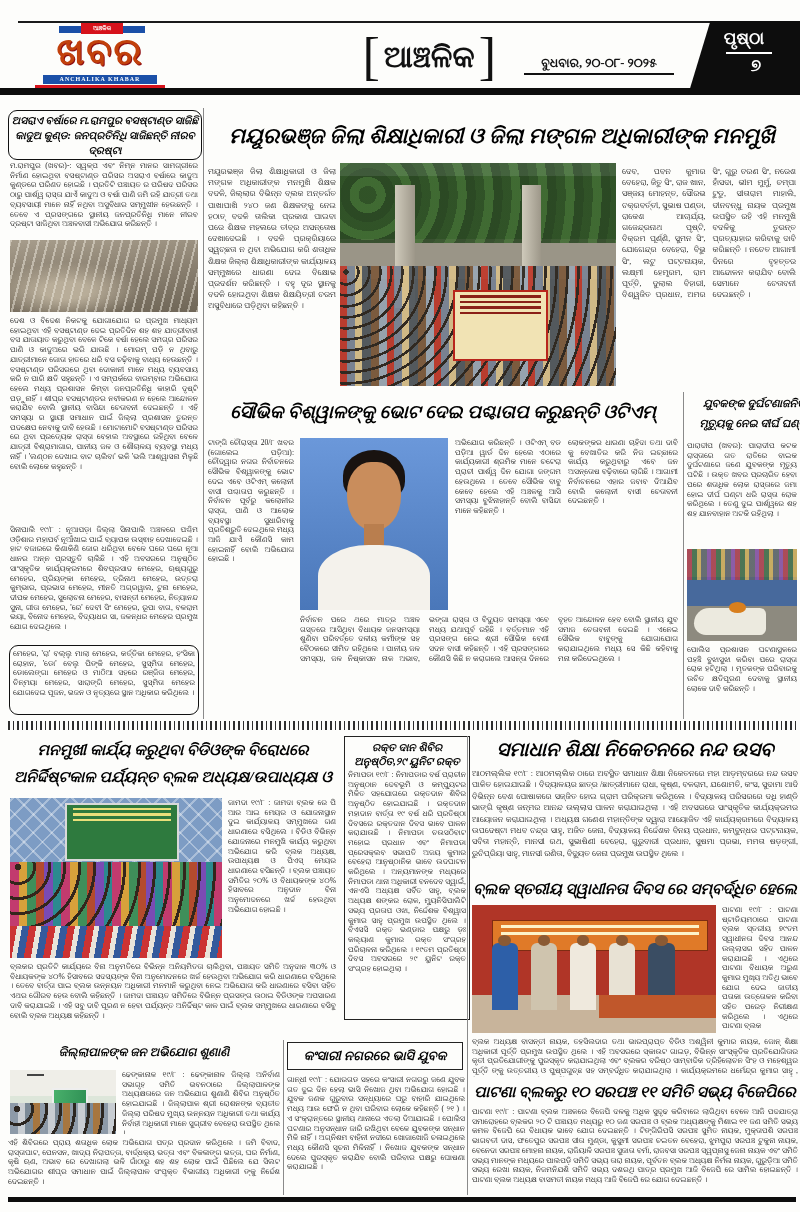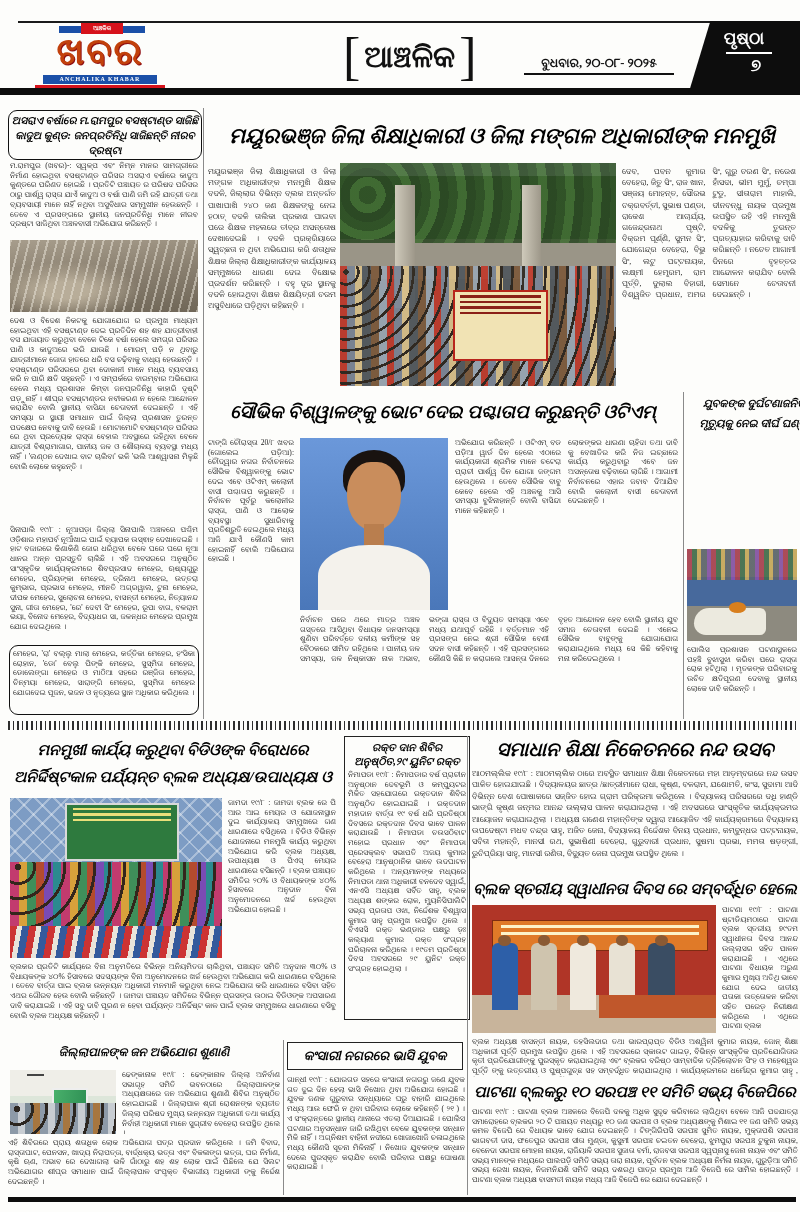--- a/index.html
+++ b/index.html
@@ -21,21 +21,21 @@
   .logo{position:absolute;left:25px;top:26px;width:150px;height:62px;}
   .logo .bar-top{position:absolute;left:34px;top:0;width:86px;height:7px;background:#1b50a8;}
   .logo .mini{position:absolute;left:56px;top:-3px;width:42px;height:11px;background:#d6121b;color:#fff;
               font-size:6px;line-height:11px;text-align:center;font-weight:bold;}
   .logo .brand{position:absolute;left:0;top:4px;width:150px;text-align:center;color:#c2410c;
                font-size:37px;font-weight:bold;letter-spacing:2px;line-height:44px;
                text-shadow:1px 1px 0 #8f0d12;}
   .logo .bar-bot{position:absolute;left:18px;top:49px;width:114px;height:9px;background:#1b50a8;color:#fff;
                  font-size:6px;line-height:9px;text-align:center;letter-spacing:1px;font-weight:bold;}
   .logo .redline{position:absolute;left:10px;top:59px;width:130px;height:3px;background:#d6121b;}
-  .section-wrap{position:absolute;left:343px;top:28px;width:180px;height:60px;text-align:left;}
+  .section-wrap{position:absolute;left:316px;top:28px;width:180px;height:60px;text-align:right;}
   .brk{font-size:52px;font-weight:400;vertical-align:middle;line-height:58px;}
   .section-name{font-size:30px;font-weight:bold;vertical-align:middle;line-height:58px;}
   .dateline{position:absolute;left:524px;top:56px;width:150px;font-size:12.5px;font-weight:bold;
             border-bottom:2px solid #111;padding-bottom:2px;text-align:center;}
 
   
   .roundbox{border:1.6px solid #111;border-radius:9px;}
   .boxed{border:1.3px solid #222;}
 
   .divider-dash{position:absolute;left:8px;top:721px;width:788px;height:9px;
@@ -174,20 +174,21 @@
     <div class="shirt"></div>
   </div>
 
   <div class="abs jt" style="left:455px;top:438px;width:106px;height:172px;">ଅଭିଯୋଗ କରିଛନ୍ତି । ଓଟିଏମ୍ ବଡ ପଡ଼ିଆ ୱାର୍ଡ ଦିନ ହେଲେ ଏଠାରେ କାର୍ଯ୍ୟକାରୀ ଶ୍ରମିକ ମାନେ ଚଟେରା ପ୍ରାଚୀ ପାର୍ଶ୍ୱ ଦିନ ଯୋଗା ଜଙ୍ଗମ ହେଉଥିଲେ । ତେବେ ସୌଭିକ ବାବୁ କେବେ ହେଲେ ଏହି ଅଞ୍ଚଳକୁ ଆସି ସମସ୍ୟା ବୁଝିନାହାନ୍ତି ବୋଲି ବାସିନ୍ଦା ମାନେ କହିଛନ୍ତି ।</div>
   <div class="abs jt" style="left:568px;top:438px;width:110px;height:172px;">ଲୋକଙ୍କର ଧାରଣା ଚାହିଦା ତଥା ଦାବି କୁ ବେଖାତିର କରି ନିଜ ଇଚ୍ଛାରେ କାର୍ଯ୍ୟ କରୁଥିବାରୁ ଏବେ ଜନ ଅସନ୍ତୋଷ ବଢ଼ିବାରେ ଲାଗିଛି । ଆଗାମୀ ନିର୍ବାଚନରେ ଏହାର ଜବାବ ଦିଆଯିବ ବୋଲି କଲୋନୀ ବାସୀ ଚେତାବନୀ ଦେଇଛନ୍ତି ।</div>
   <div class="abs jt" style="left:300px;top:615px;width:378px;height:100px;column-count:3;column-gap:9px;">ନିର୍ବାଚନ ପରେ ଥରେ ମାତ୍ର ଅଞ୍ଚଳ ଗସ୍ତରେ ଆସିଥିବା ବିଧାୟକ ଜନସମସ୍ୟା ଶୁଣିବା ପରିବର୍ତ୍ତେ ଦଳୀୟ କର୍ମୀଙ୍କ ସହ ବୈଠକରେ ସୀମିତ ରହିଥିଲେ । ପାନୀୟ ଜଳ ସମସ୍ୟା, ଜଳ ନିଷ୍କାସନ ନାଳ ଅଭାବ, ଭଙ୍ଗା ରାସ୍ତା ଓ ବିଦ୍ୟୁତ ସମସ୍ୟା ଏବେ ମଧ୍ୟ ଯଥାପୂର୍ବ ରହିଛି । ବର୍ତ୍ତମାନ ଏହି ପ୍ରସଙ୍ଗ ନେଇ ଶ୍ରୀ ସୌଭିକ ବେଣୀ ସଦନ ବାସୀ କହିଛନ୍ତି । ଏହି ପ୍ରସଙ୍ଗରେ କୌଣସି କିଛି ନ କରାଗଲେ ଆସନ୍ତା ଦିନରେ ବୃହତ ଆନ୍ଦୋଳନ ହେବ ବୋଲି ସ୍ଥାନୀୟ ଯୁବ ସମାଜ ଚେତାବନୀ ଦେଇଛି । ଏନେଇ ସୌଭିକ ବାବୁଙ୍କୁ ଯୋଗାଯୋଗ କରାଯାଇଥିଲେ ମଧ୍ୟ ସେ କିଛି କହିବାକୁ ମନା କରିଦେଇଥିଲେ ।</div>
 
   <div class="rule-v" style="left:683px;top:392px;height:327px;"></div>
 
   <div class="abs hl" style="left:687px;top:393px;width:110px;height:44px;font-size:11px;line-height:20px;margin-left:12px;">ଯୁବକଙ୍କ ଦୁର୍ଘଟଣାଜନିତ ମୃତ୍ୟୁକୁ ନେଇ ଦୀର୍ଘ ଘଣ୍ଟା ଧରି ରାସ୍ତା ରୋକ</div>
+  <div class="abs jt" style="left:687px;top:441px;width:110px;height:105px;">ପାରାଦୀପ (ଖବର): ପାରାଦୀପ କଟକ ରାସ୍ତାରେ ଗତ ରାତିରେ ବାଇକ ଦୁର୍ଘଟଣାରେ ଜଣେ ଯୁବକଙ୍କ ମୃତ୍ୟୁ ଘଟିଛି । ଉକ୍ତ ଖବର ପ୍ରଚାରିତ ହେବା ପରେ ଶତାଧିକ ଲୋକ ରାସ୍ତାରେ ଜମା ହୋଇ ଦୀର୍ଘ ଘଣ୍ଟା ଧରି ରାସ୍ତା ରୋକ କରିଥିଲେ । ତେଣୁ ଦୁଇ ପାର୍ଶ୍ୱରେ ଶହ ଶହ ଯାନବାହାନ ଅଟକି ରହିଥିଲା ।</div>
   <div class="photo ph-block" style="left:687px;top:549px;width:110px;height:92px;">
     <div class="crowd2"></div>
     <div class="body-cloth"></div>
     <div class="garland"></div>
   </div>
   <div class="abs jt" style="left:687px;top:645px;width:110px;height:72px;">ପୋଲିସ ପ୍ରଶାସନ ଘଟଣାସ୍ଥଳରେ ପହଞ୍ଚି ବୁଝାସୁଝା କରିବା ପରେ ରାସ୍ତା ରୋକ ହଟିଥିଲା । ମୃତକଙ୍କ ପରିବାରକୁ ଉଚିତ କ୍ଷତିପୂରଣ ଦେବାକୁ ସ୍ଥାନୀୟ ଲୋକେ ଦାବି କରିଛନ୍ତି ।</div>
 
   <div class="divider-dash"></div>
 
   <div class="abs hl" style="left:10px;top:736px;width:326px;height:56px;font-size:15.5px;line-height:27px;">ମନମୁଖୀ କାର୍ଯ୍ୟ କରୁଥିବା ବିଡିଓଙ୍କ ବିରୋଧରେ ଅନିର୍ଦ୍ଦିଷ୍ଟକାଳ ପର୍ଯ୍ୟନ୍ତ ବ୍ଲକ ଅଧ୍ୟକ୍ଷ/ଉପାଧ୍ୟକ୍ଷ ଓ ପିଏସ୍ ମେୟରଙ୍କର ଜାମଦା ବ୍ଲକ ସମ୍ମୁଖରେ ଧାରଣା</div>

